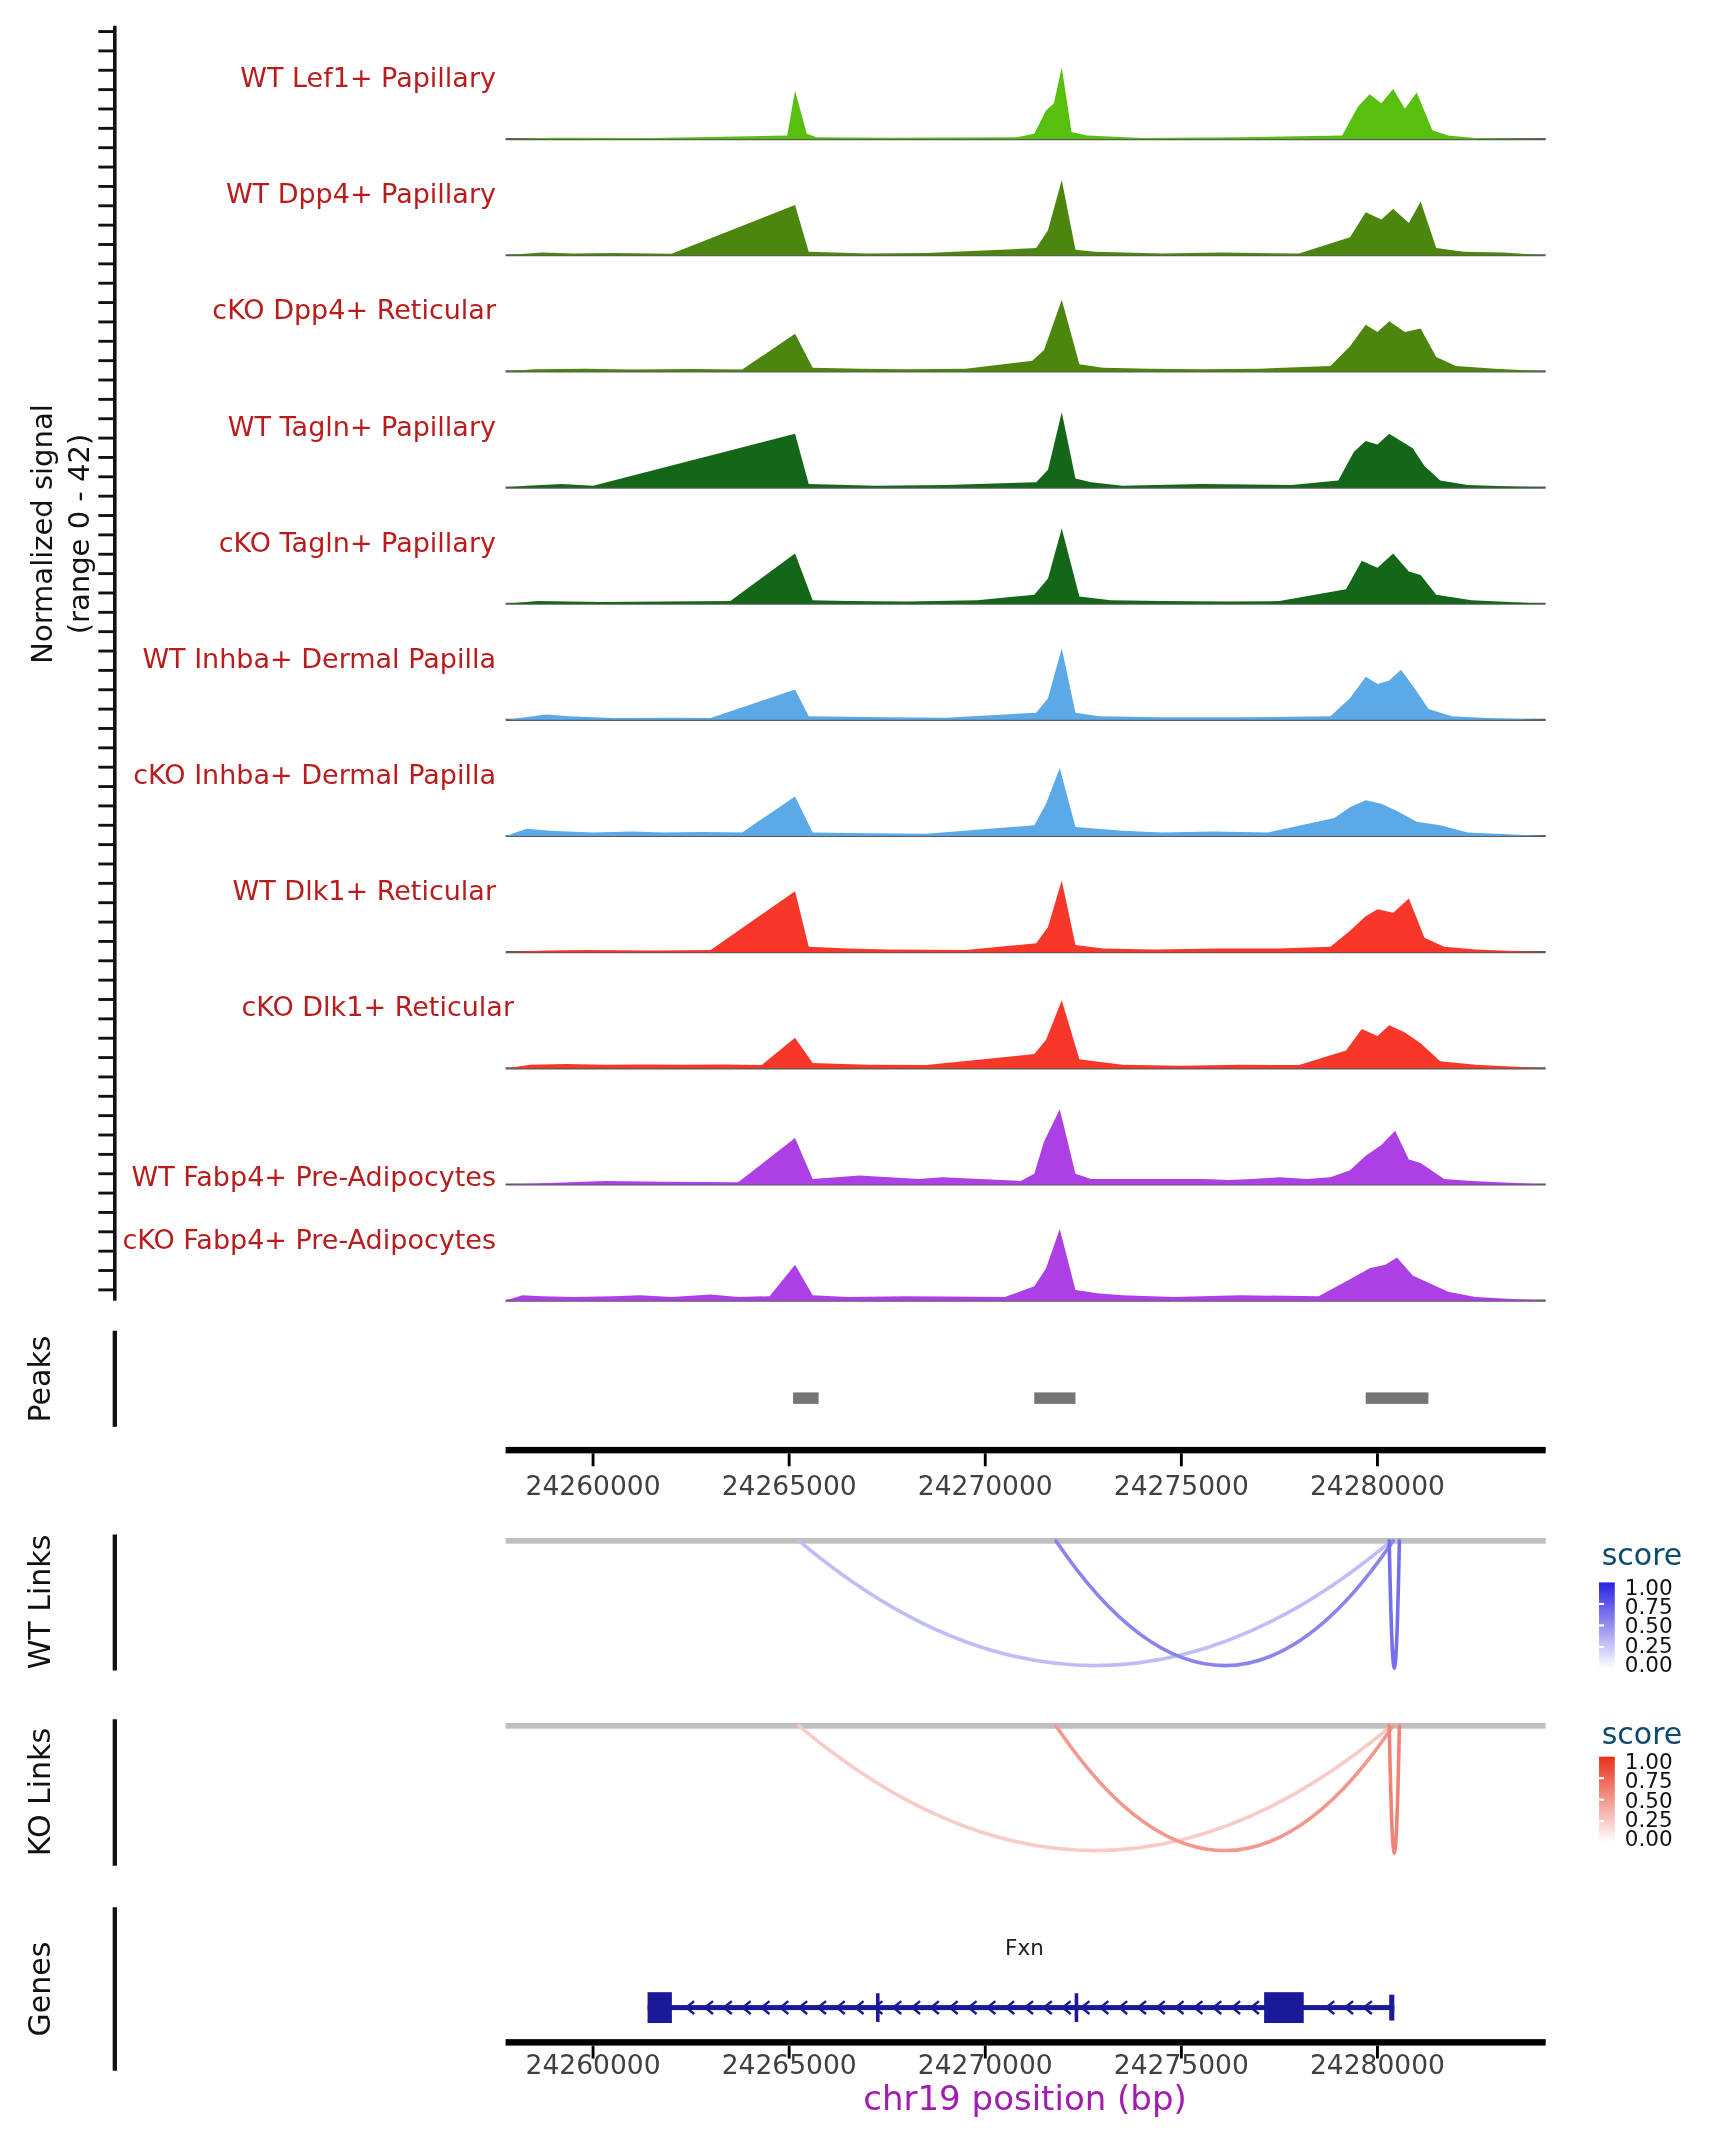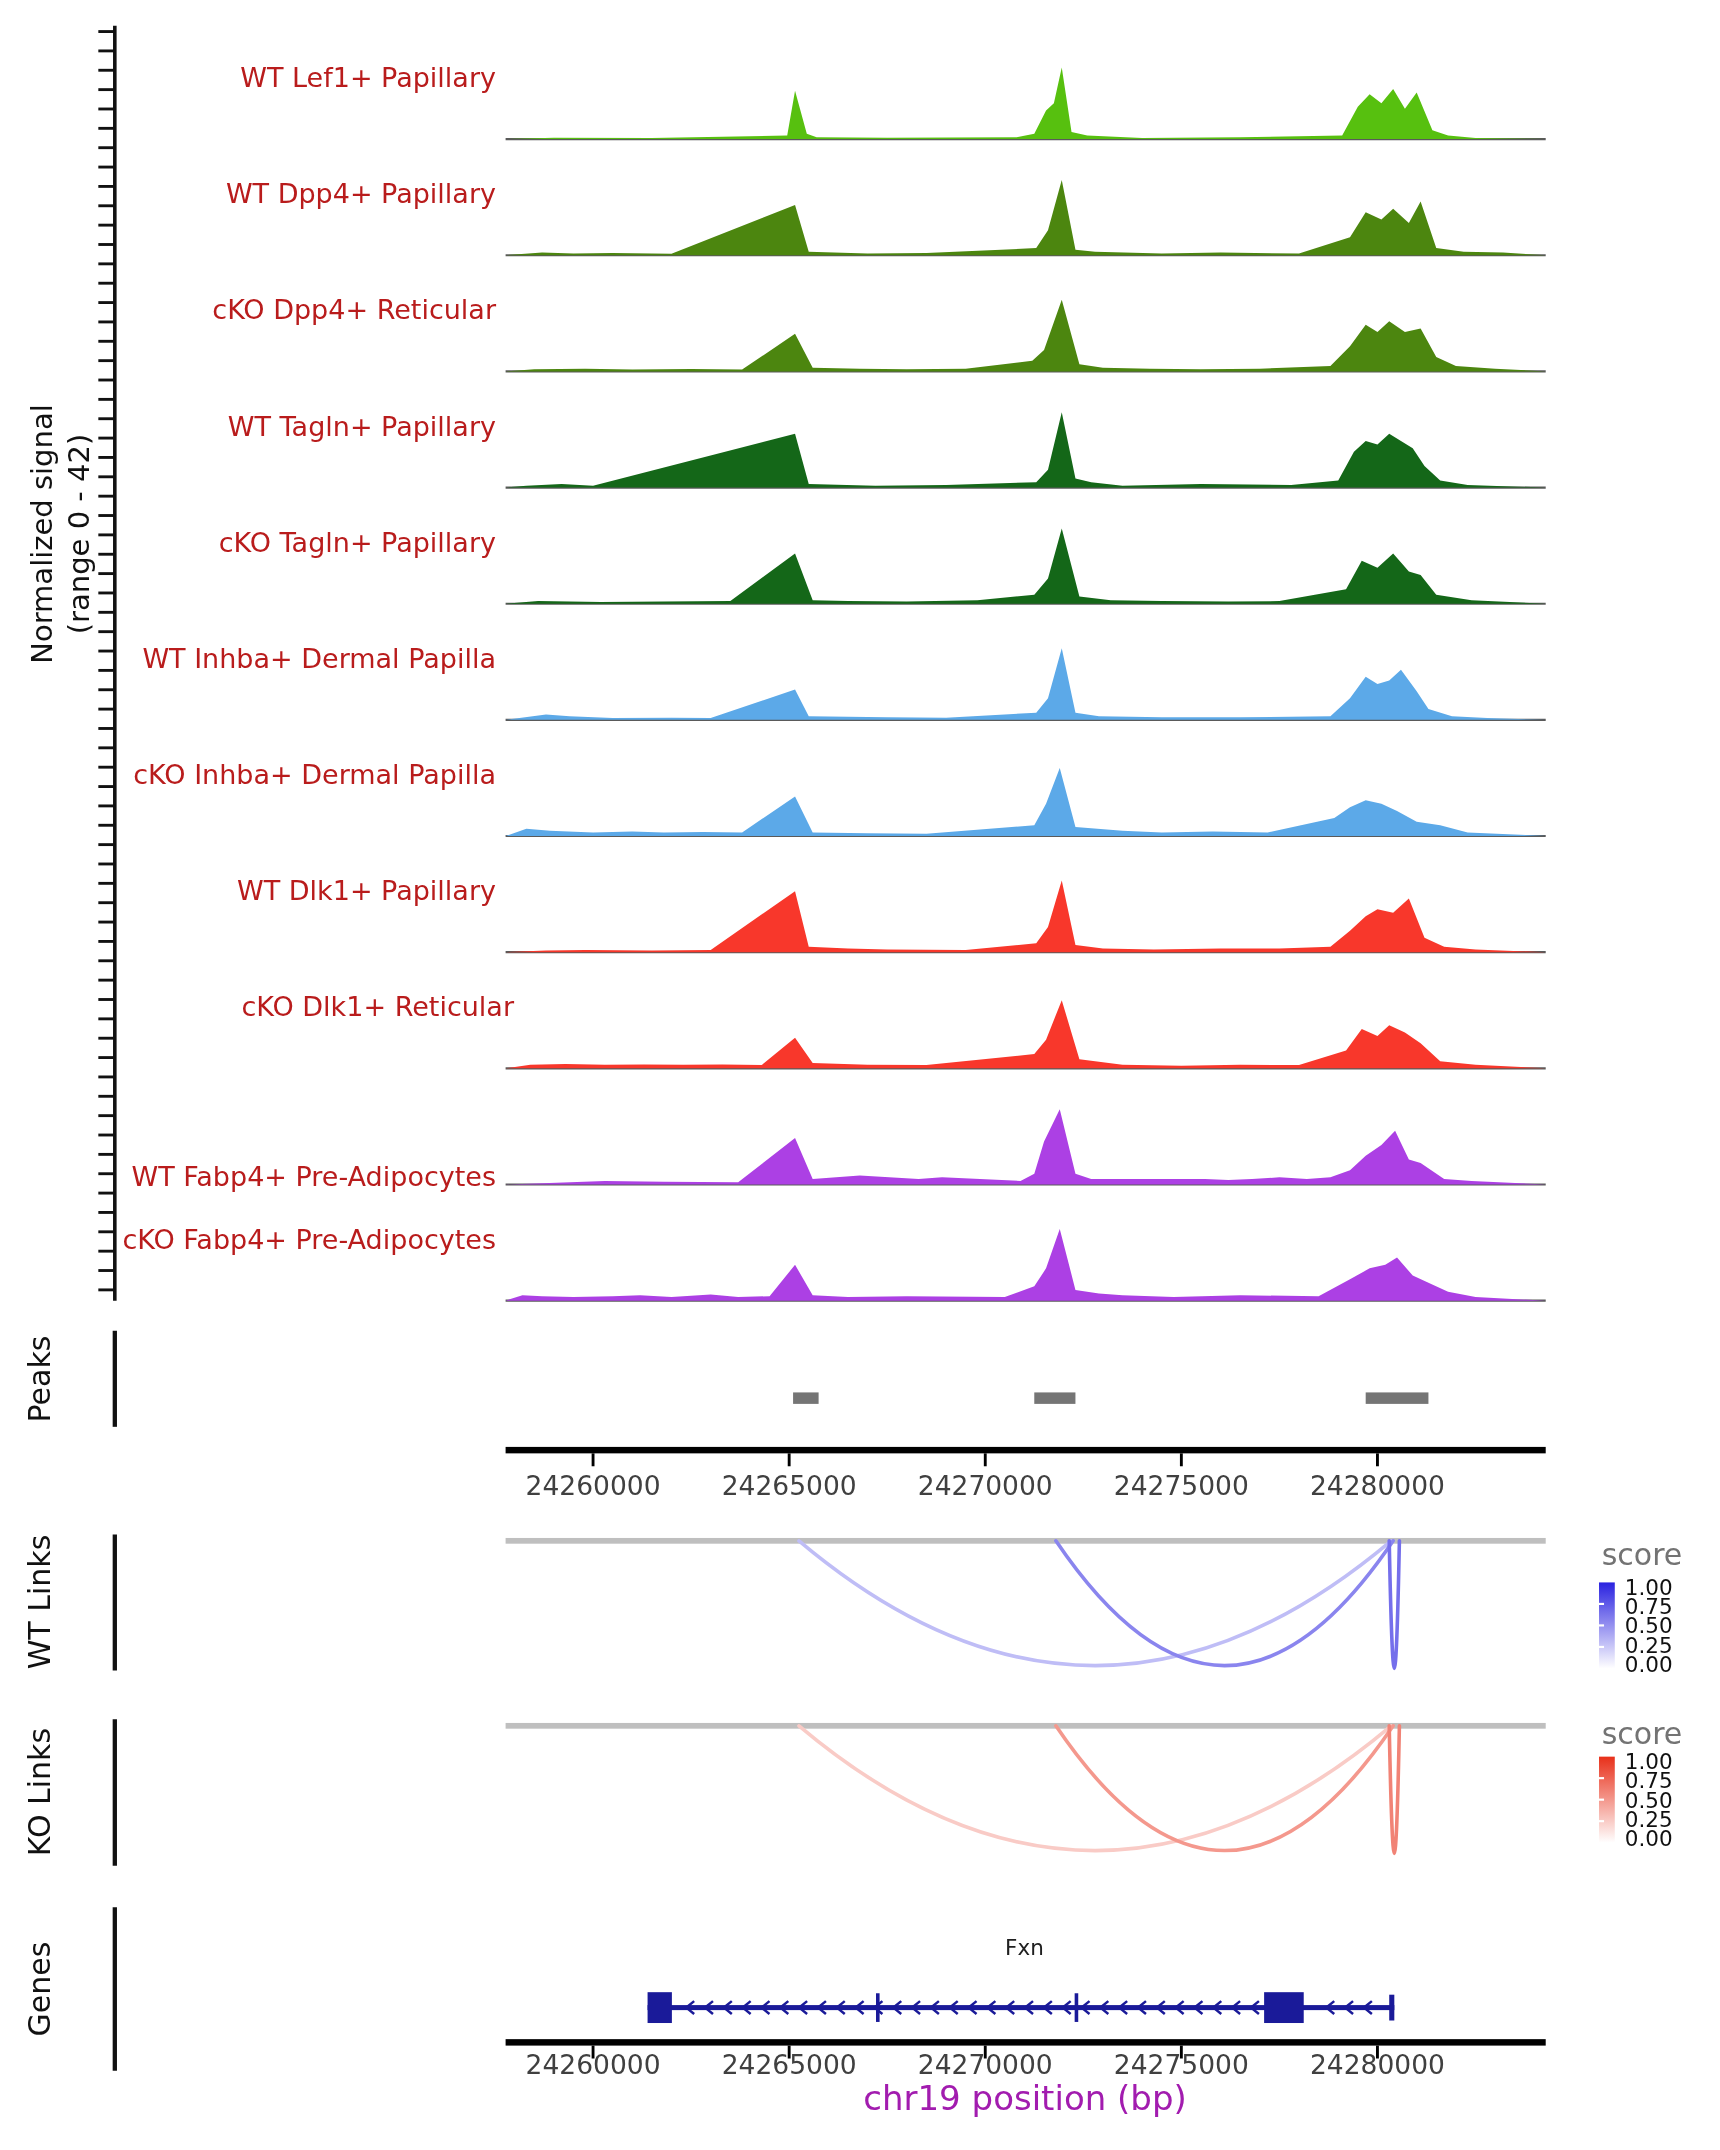--- a/index.html
+++ b/index.html
@@ -5,21 +5,21 @@
   html,body{margin:0;padding:0;background:#ffffff;}
   .figure{position:relative;width:1721px;height:2151px;background:#ffffff;
           font-family:"DejaVu Sans","Liberation Sans",sans-serif;overflow:hidden;}
   .abs{position:absolute;}
   .track-label{position:absolute;width:473px;text-align:right;font-size:27px;color:#b91c1c;
                white-space:nowrap;line-height:36px;}
   .rot{position:absolute;transform:translate(-50%,-50%) rotate(-90deg);transform-origin:center;
        white-space:nowrap;color:#111;}
   .section-label{font-size:30px;}
   .ytitle{font-size:29px;text-align:center;line-height:37px;}
-  .legend-title{position:absolute;transform:translate(-50%,-50%);font-size:30px;color:#737373;}
+  .legend-title{position:absolute;transform:translate(-50%,-50%);font-size:30px;color:#0c4a6e;}
   .xlabel{position:absolute;transform:translate(-50%,-50%);font-size:34px;color:#a21caf;}
   svg text{font-family:"DejaVu Sans","Liberation Sans",sans-serif;}
 </style>
 </head>
 <body>
 
 <div class="figure">
 
   <div class="rot ytitle" style="left:61px;top:534px;">
     <div>Normalized signal</div>
@@ -37,21 +37,21 @@
   <div class="xlabel" style="left:1025px;top:2098px;">chr19 position (bp)</div>
 
   <div id="track-labels">
       <div class="track-label" style="left: 23px; top: 60px;">WT Lef1+ Papillary</div>
       <div class="track-label" style="left: 23px; top: 176px;">WT Dpp4+ Papillary</div>
       <div class="track-label" style="left: 23px; top: 292px;">cKO Dpp4+ Reticular</div>
       <div class="track-label" style="left: 23px; top: 409px;">WT Tagln+ Papillary</div>
       <div class="track-label" style="left: 23px; top: 525px;">cKO Tagln+ Papillary</div>
       <div class="track-label" style="left: 23px; top: 641px;">WT Inhba+ Dermal Papilla</div>
       <div class="track-label" style="left: 23px; top: 757px;">cKO Inhba+ Dermal Papilla</div>
-      <div class="track-label" style="left: 23px; top: 873px;">WT Dlk1+ Papillary</div>
+      <div class="track-label" style="left: 23px; top: 873px;">WT Dlk1+ Reticular</div>
       <div class="track-label" style="left: 41px; top: 989px;">cKO Dlk1+ Reticular</div>
       <div class="track-label" style="left: 23px; top: 1159px;">WT Fabp4+ Pre-Adipocytes</div>
       <div class="track-label" style="left: 23px; top: 1222px;">cKO Fabp4+ Pre-Adipocytes</div>
     </div>
 
   <svg id="plot-svg" class="abs" style="left:0;top:0;" width="1721" height="2151" viewBox="0 0 2400 3000">
     <defs>
       <linearGradient id="grad-wt" x1="0" y1="0" x2="0" y2="1">
           <stop offset="0%" stop-color="#2A22E0"></stop>
           <stop offset="100%" stop-color="#FFFFFF"></stop>

